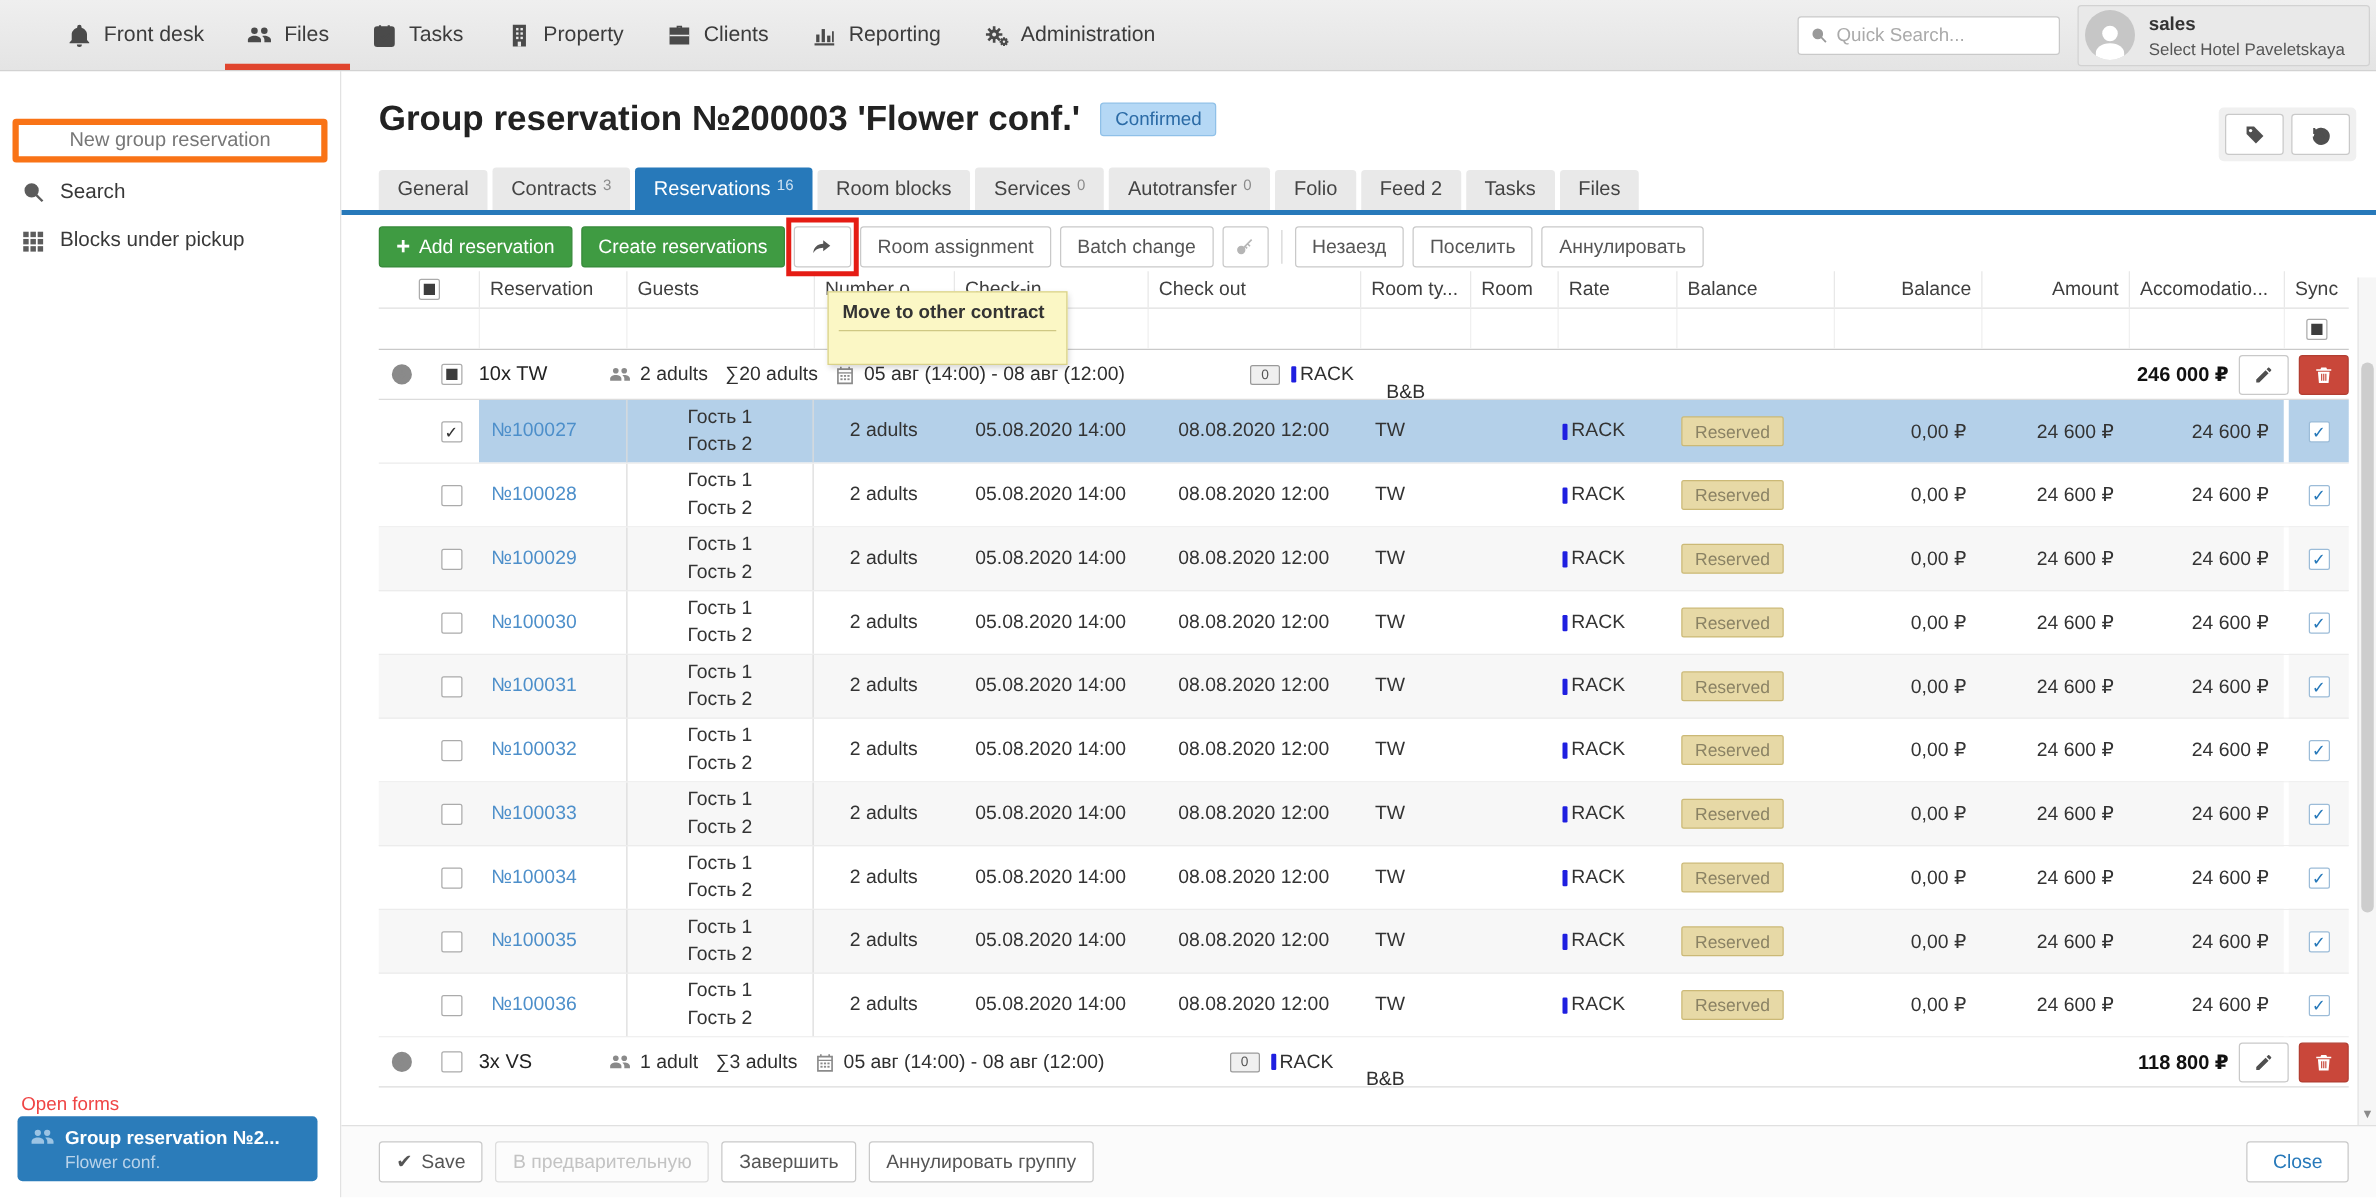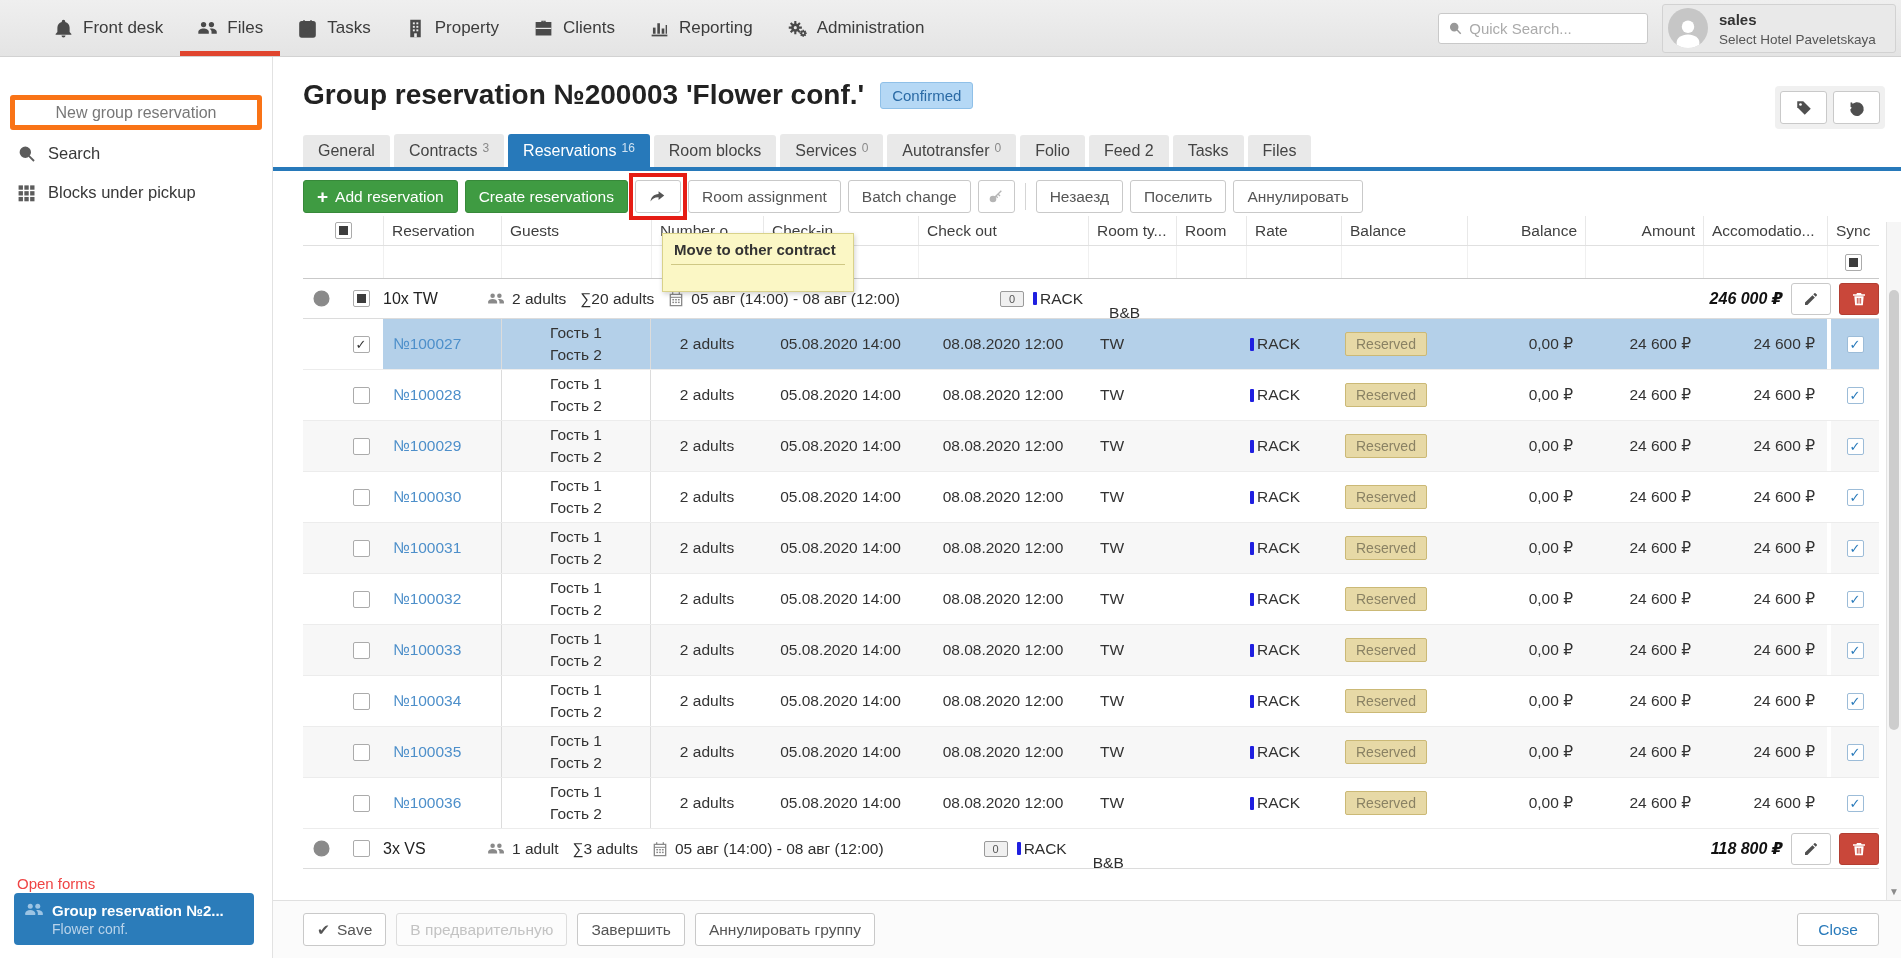--- a/index.html
+++ b/index.html
@@ -100,21 +100,21 @@
   .g-occ{display:flex;align-items:center;gap:7px;}
   .g-occ .ic{width:18px;height:18px;color:#8a8a8a;}
   .g-sum{margin-left:14px;}
   .g-dates{display:flex;align-items:center;gap:7px;margin-left:14px;}
   .g-dates .ic{width:16px;height:16px;color:#8a8a8a;}
   .g-dep{margin-left:100px;display:flex;align-items:center;gap:9px;}
   .dep-badge{min-width:24px;height:16px;border:1px solid #9a9a9a;border-radius:2px;background:#f0f0f0;color:#555;font-size:11px;display:inline-flex;align-items:center;justify-content:center;padding:0 3px;}
   .rate-wrap{display:inline-flex;align-items:center;gap:3px;}
   .rate-bar{display:inline-block;width:4px;height:13px;background:#1f1fe0;border-radius:1px;}
   .g-meal{margin-left:26px;margin-top:28px;}
-  .g-amt{margin-left:auto;font-weight:bold;font-size:16px;color:#111;font-style:italic;}
+  .g-amt{margin-left:auto;font-weight:bold;font-size:16px;color:#111;}
   .mini-btn{width:40px;height:32px;border:1px solid #c9c9c9;border-radius:3px;background:#fff;display:flex;align-items:center;justify-content:center;margin-left:8px;cursor:pointer;flex:none;}
   .mini-btn .ic{width:16px;height:16px;color:#4f4f4f;}
   .mini-btn.danger{background:#c9473a;border-color:#b23e32;}
   .mini-btn.danger .ic{color:#fff;}
 
   .trow{height:51px;border-bottom:1px solid #ececec;font-size:15.5px;align-items:stretch;}
   .trow>div{display:flex;align-items:center;overflow:hidden;}
   .trow.alt{background:#f7f7f7;}
   .trow.selected{background:linear-gradient(to right,#fff 80px,#b4d0e9 80px);}
   .c-sel{justify-content:center;}

